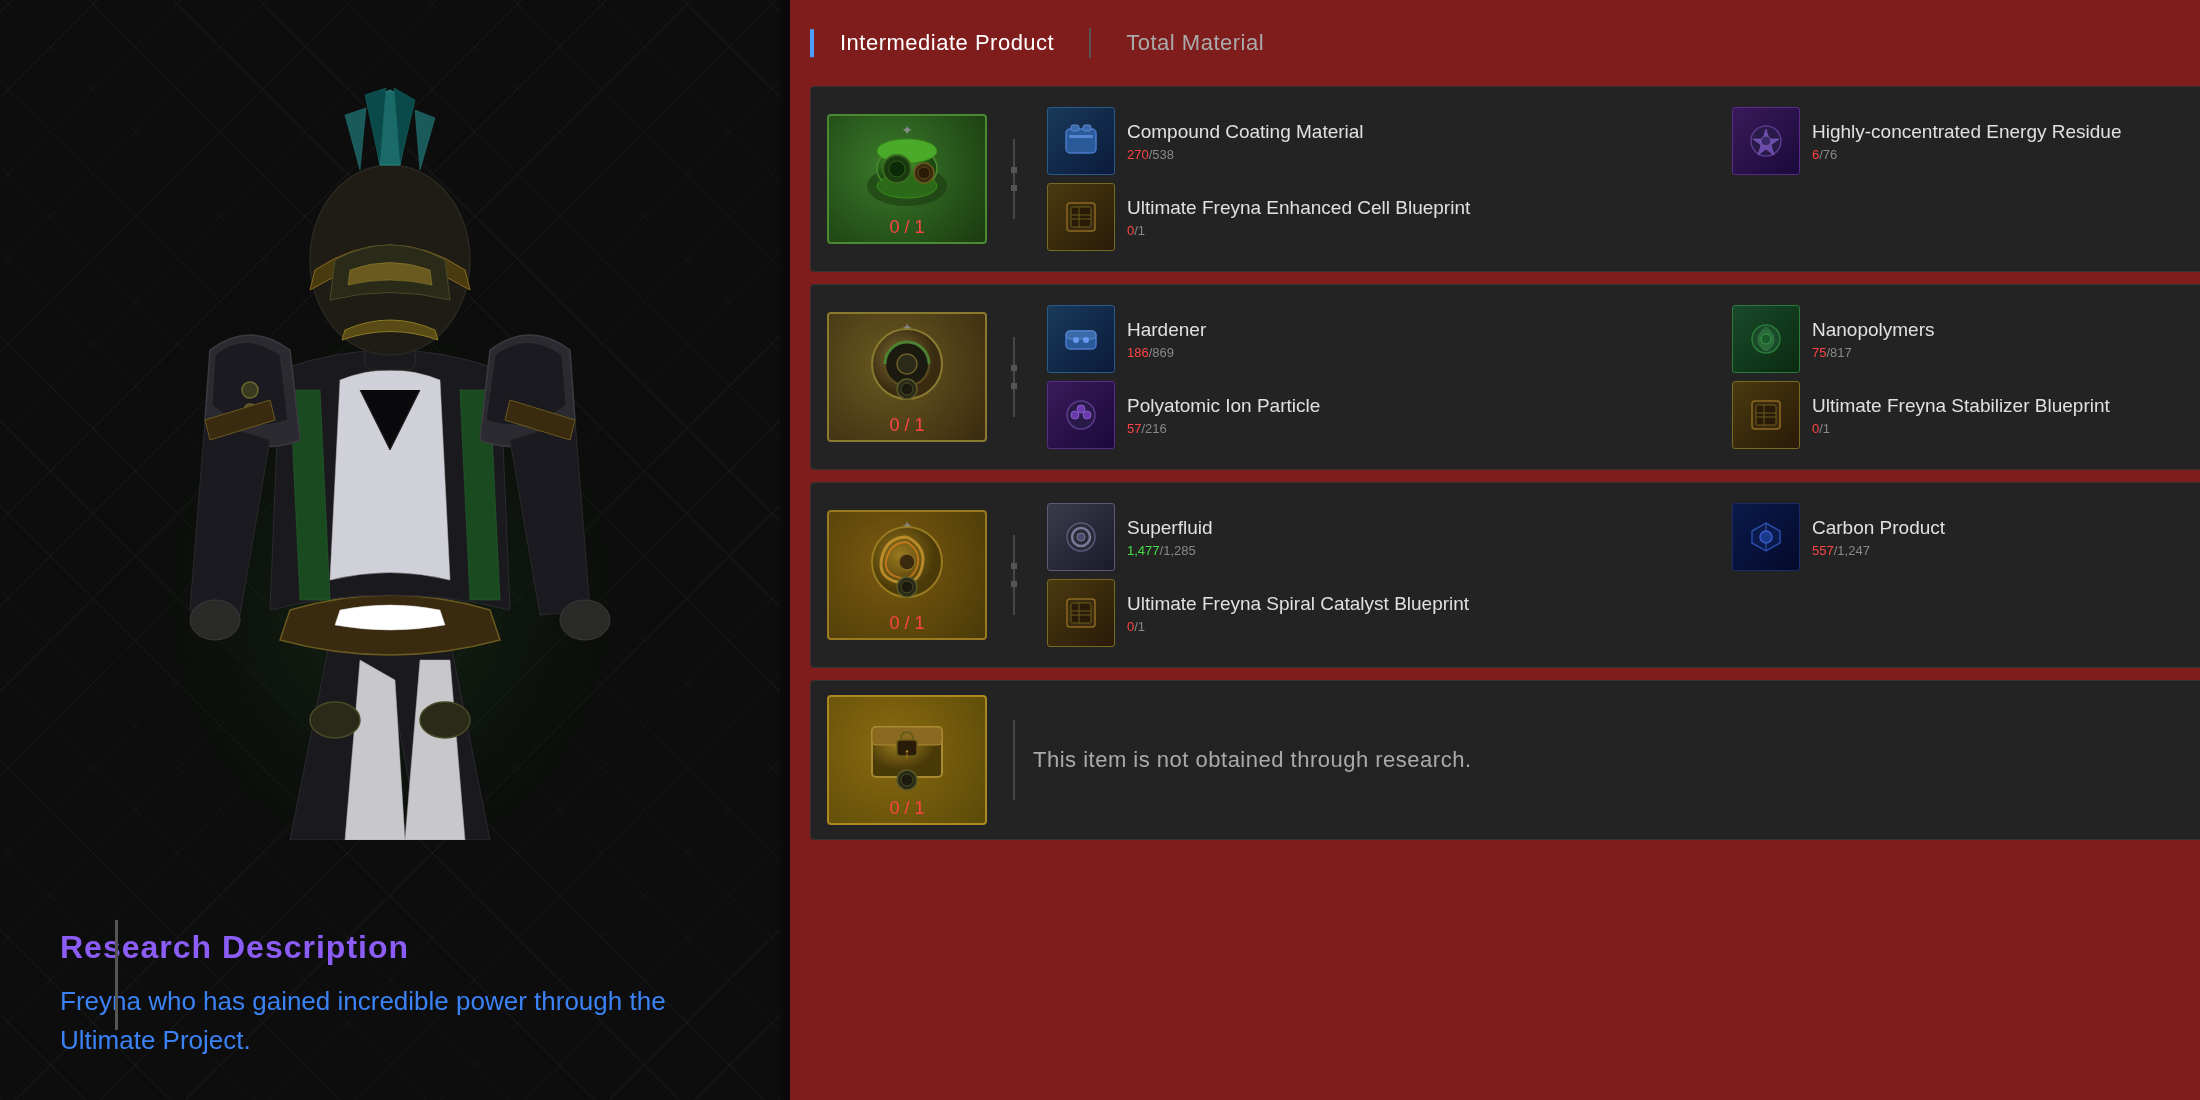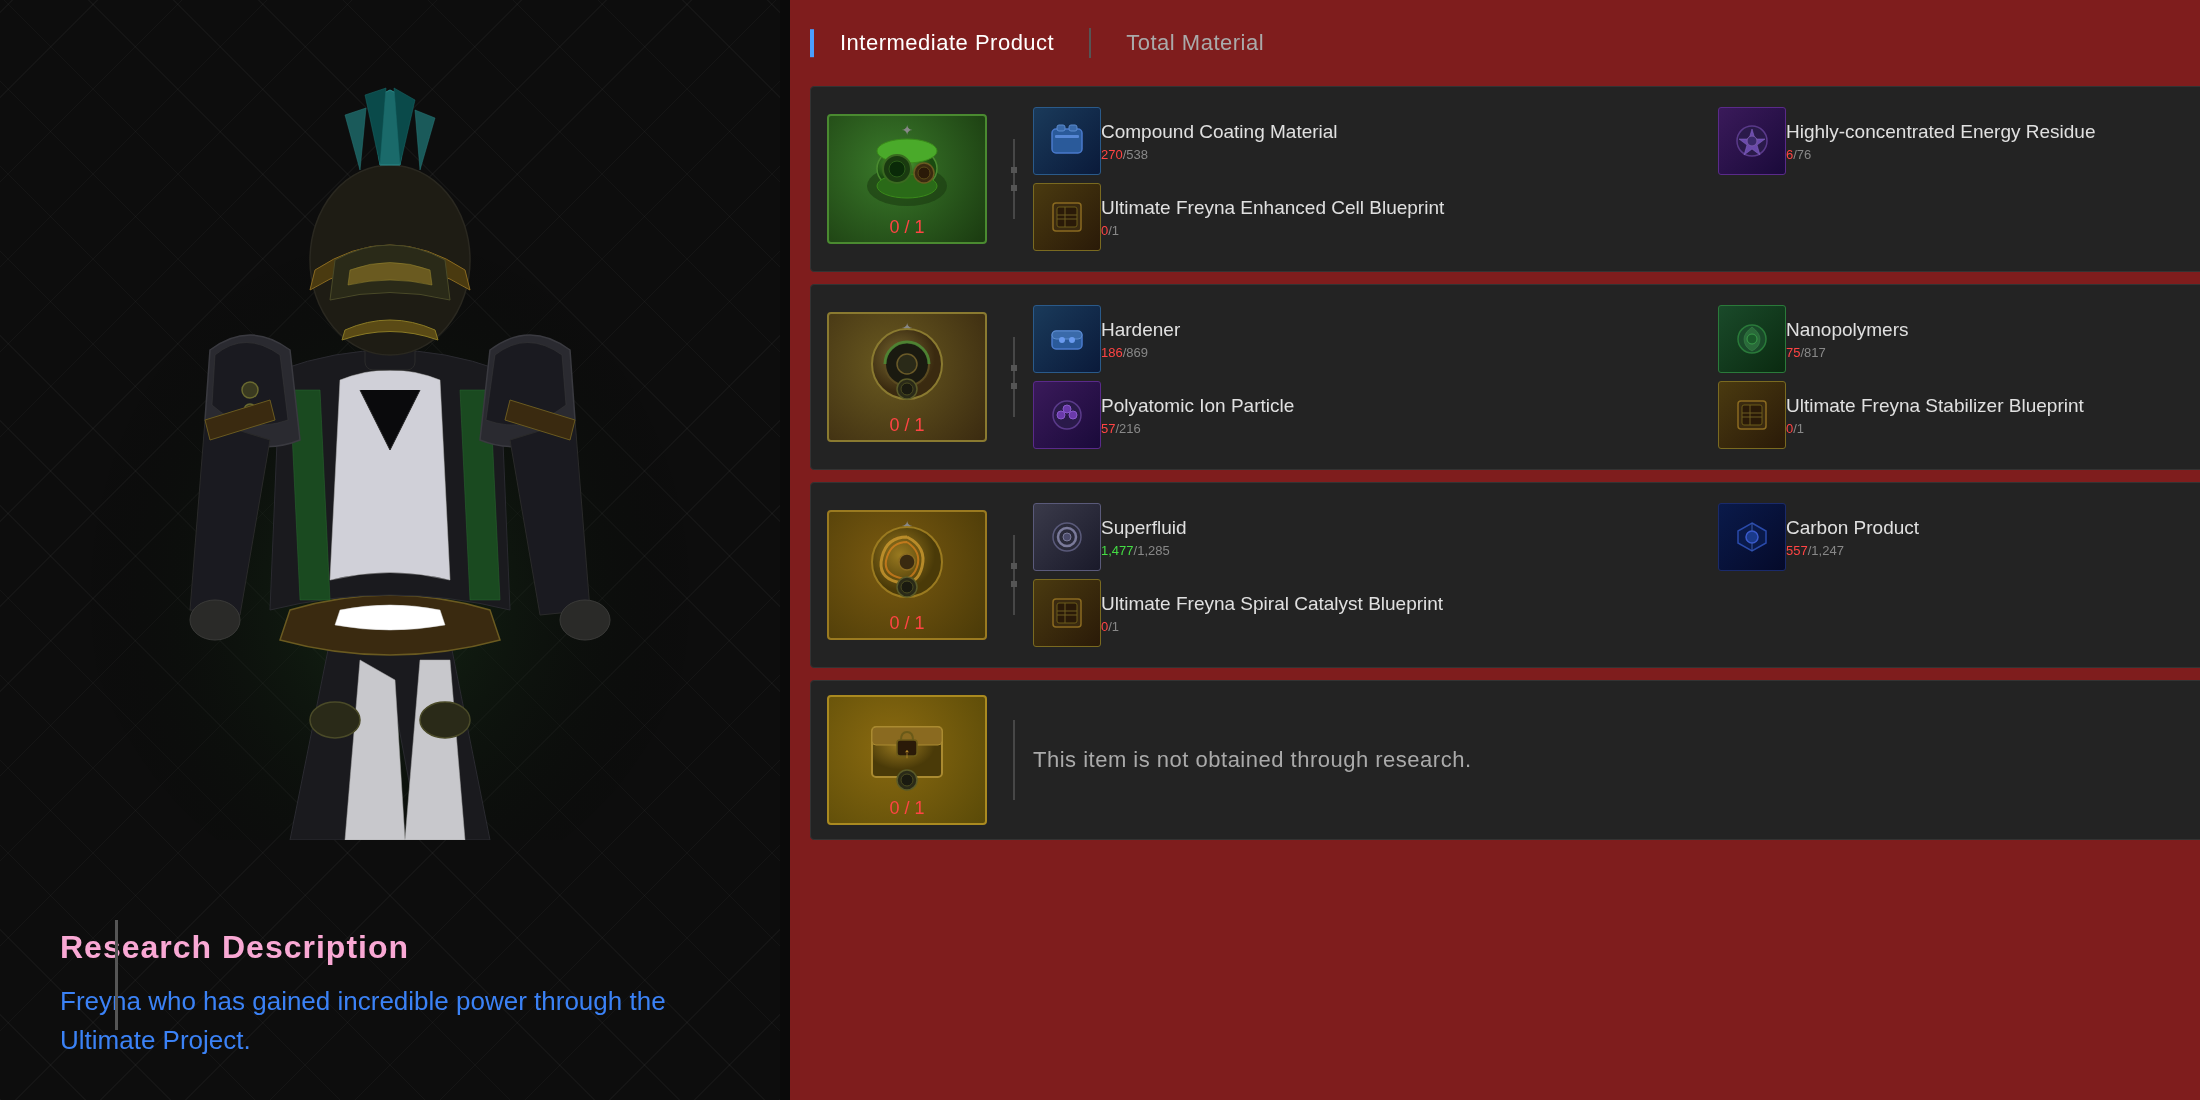--- a/index.html
+++ b/index.html
@@ -50,21 +50,21 @@
 
     
     .research-description {
       position: absolute;
       bottom: 40px;
       left: 60px;
       width: 680px;
     }
 
     .research-title {
-      color: #f9a8d4;
+      color: #8b5cf6;
       font-size: 32px;
       font-weight: bold;
       margin-bottom: 16px;
       letter-spacing: 1px;
     }
 
     .research-text {
       color: #3b82f6;
       font-size: 26px;
       line-height: 1.5;
@@ -210,20 +210,22 @@
       display: grid;
       grid-template-columns: 1fr 1fr;
       gap: 8px 20px;
       flex: 1;
       padding: 8px 0;
     }
 
     .material-item {
       display: flex;
       align-items: center;
+      gap: 12px;
+      margin-left: 14px;
     }
 
     .material-icon {
       width: 68px;
       min-width: 68px;
       height: 68px;
       border-radius: 3px;
       display: flex;
       align-items: center;
       justify-content: center;

